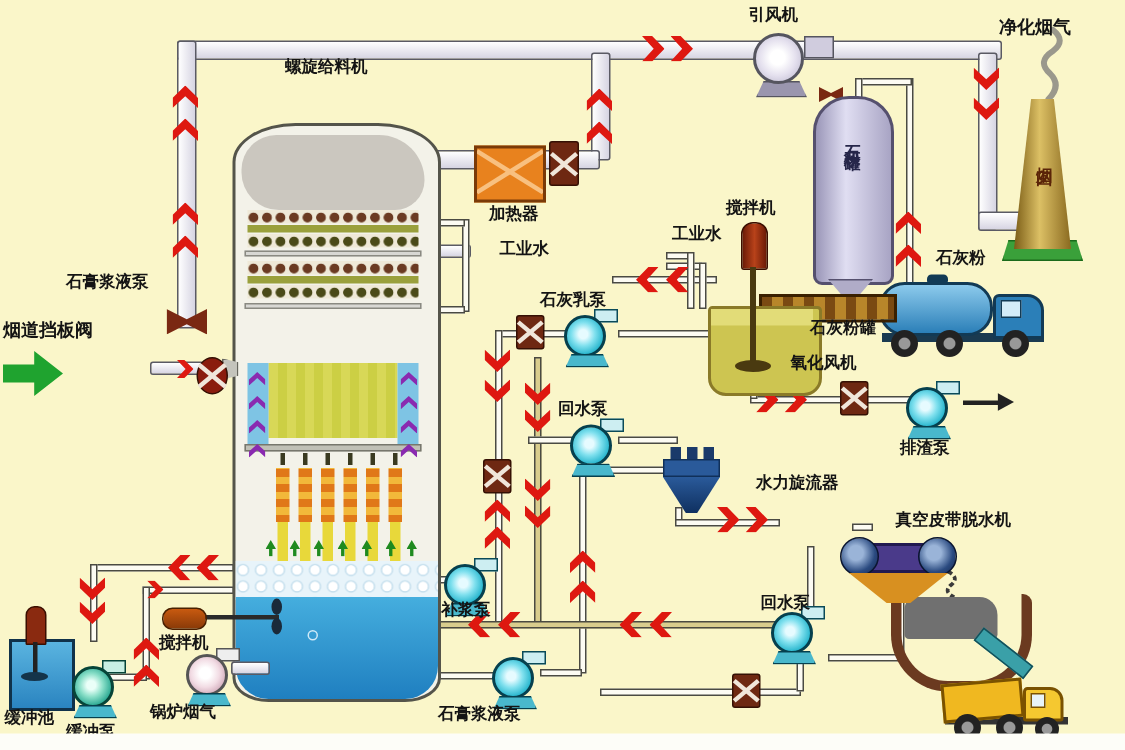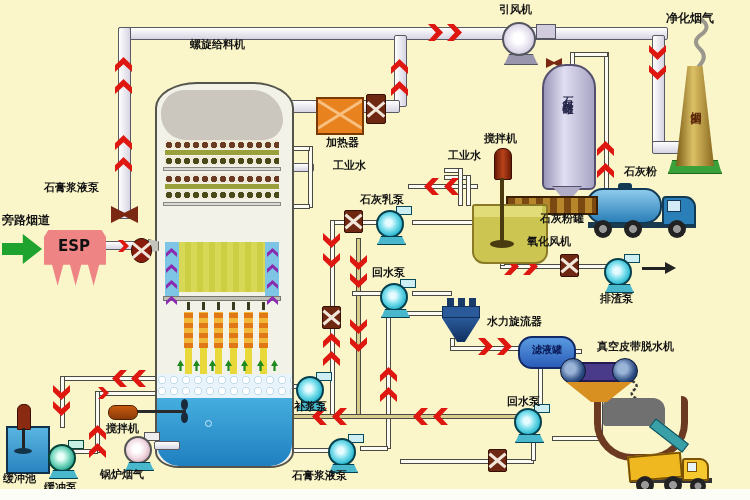--- a/index.html
+++ b/index.html
@@ -206,25 +206,20 @@
 
   <div class="shape" style="left:148px;top:239px;width:11px;height:14px;background:#c4c4bc;border:1px solid #66665e;clip-path:polygon(0 0,100% 18%,100% 82%,0 100%);z-index:5"></div>
   <div class="shape" style="left:130px;top:410px;width:56px;height:3px;background:#2a2a2a;z-index:15"></div>
   <div class="eq" style="left:108px;top:405px;width:28px;height:13px;background:linear-gradient(180deg,#c85a10,#8a3a08);border:1.5px solid #4a2000;border-radius:7px;z-index:15"></div>
   <div class="shape" style="left:181px;top:399px;width:7px;height:11px;background:#1a2a3a;border-radius:50%;z-index:15"></div>
   <div class="shape" style="left:181px;top:412px;width:7px;height:11px;background:#1a2a3a;border-radius:50%;z-index:15"></div>
   <div class="pipe h sm" style="left:154px;top:441px;width:26px;z-index:15"></div>
 
   <div class="shape" style="left:2px;top:234px;width:40px;height:30px;background:#1fa32f;
        clip-path:polygon(0 30%,52% 30%,52% 0,100% 50%,52% 100%,52% 70%,0 70%);filter:drop-shadow(0 0 1px #0a5a14);z-index:8"></div>
-  <div class="eq" style="left:44px;top:230px;width:62px;height:58px;background:#ef8484;
-       clip-path:polygon(0 12%,7% 0,93% 0,100% 12%,100% 60%,89% 60%,80% 96%,71% 60%,60% 60%,51% 96%,42% 60%,31% 60%,22% 96%,13% 60%,0 60%);
-       filter:drop-shadow(0 0 1px #b02828)">
-    <div class="lbl" style="left:14px;top:8px;font-size:15px;color:#111">ESP</div>
-  </div>
   <div class="xv round" style="left:131px;top:238px;width:19px;height:23px"></div>
   <div class="bowtie" style="left:111px;top:206px;width:27px;height:17px"></div>
 
   <div class="eq" style="left:316px;top:97px;width:44px;height:34px;background:#e8821e;border:2px solid #7a3a08;overflow:hidden">
     <div class="shape" style="left:-4px;top:14px;width:52px;height:3px;background:#f8c080;transform:rotate(32deg)"></div>
     <div class="shape" style="left:-4px;top:14px;width:52px;height:3px;background:#f8c080;transform:rotate(-32deg)"></div>
   </div>
   <div class="xv" style="left:366px;top:94px;width:18px;height:28px"></div>
 
   <div class="eq" style="left:498px;top:18px;width:60px;height:48px">
@@ -271,24 +266,20 @@
   </div>
 
   <div class="eq" style="left:438px;top:298px;width:46px;height:46px">
     <div class="shape" style="left:9px;top:0;width:7px;height:9px;background:#1a3a6a"></div>
     <div class="shape" style="left:20px;top:0;width:7px;height:9px;background:#1a3a6a"></div>
     <div class="shape" style="left:31px;top:0;width:7px;height:9px;background:#1a3a6a"></div>
     <div class="shape" style="left:4px;top:8px;width:38px;height:12px;background:#2a5a9a;border:1.5px solid #10305a"></div>
     <div class="shape" style="left:4px;top:20px;width:38px;height:24px;background:linear-gradient(180deg,#2a5a9a,#0f3060);clip-path:polygon(0 0,100% 0,60% 100%,40% 100%)"></div>
   </div>
 
-  <div class="eq" style="left:518px;top:336px;width:54px;height:29px;border-radius:14px;
-       background:linear-gradient(180deg,#5a9ae0,#2a5cb8);border:2px solid #122a68;text-align:center">
-    <div class="lbl" style="position:static;display:inline-block;margin-top:6px;color:#0a1a58;font-size:10px">滤液罐</div>
-  </div>
 
   <div class="eq" style="left:558px;top:354px;width:84px;height:50px">
     <div class="shape" style="left:8px;top:8px;width:66px;height:20px;background:#4a3a8a;border:2px solid #221a50;border-radius:11px"></div>
     <div class="shape" style="left:2px;top:4px;width:26px;height:26px;border-radius:50%;border:1.5px solid #0a1530;background:radial-gradient(circle at 40% 40%,#9ab4d8 0 24%,#2a4a80 62%,#15254a)"></div>
     <div class="shape" style="left:54px;top:4px;width:26px;height:26px;border-radius:50%;border:1.5px solid #0a1530;background:radial-gradient(circle at 40% 40%,#9ab4d8 0 24%,#2a4a80 62%,#15254a)"></div>
     <div class="shape" style="left:8px;top:28px;width:66px;height:20px;background:#d89020;border:0;clip-path:polygon(0 0,100% 0,62% 100%,38% 100%);filter:drop-shadow(0 0 1px #6a4000)"></div>
   </div>
   <svg width="22" height="26" viewBox="0 0 22 26" style="position:absolute;left:626px;top:380px;z-index:9">
     <path d="M6,1 q8,4 2,9 q-6,5 4,9 q7,3 4,6" fill="none" stroke="#3a3a3a" stroke-width="2.5" stroke-dasharray="3 2"></path>
   </svg>
@@ -361,30 +352,30 @@
 
   <div class="shape" style="left:642px;top:267px;width:24px;height:2.5px;background:#222;z-index:9"></div>
   <div class="shape" style="left:665px;top:262px;width:11px;height:12px;background:#222;clip-path:polygon(0 0,100% 50%,0 100%);z-index:9"></div>
 
   <div class="lbl" style="left:499px;top:4px">引风机</div>
   <div class="lbl big" style="left:666px;top:12px">净化烟气</div>
   <div class="lbl" style="left:190px;top:39px">螺旋给料机</div>
   <div class="lbl" style="left:326px;top:137px">加热器</div>
   <div class="lbl" style="left:333px;top:160px">工业水</div>
   <div class="lbl" style="left:44px;top:182px">石膏浆液泵</div>
-  <div class="lbl big" style="left:2px;top:214px">旁路烟道</div>
+  <div class="lbl big" style="left:2px;top:214px">烟道挡板阀</div>
   <div class="lbl" style="left:484px;top:133px">搅拌机</div>
   <div class="lbl" style="left:448px;top:150px">工业水</div>
   <div class="lbl" style="left:540px;top:213px">石灰粉罐</div>
   <div class="lbl" style="left:624px;top:166px">石灰粉</div>
   <div class="lbl" style="left:360px;top:194px">石灰乳泵</div>
   <div class="lbl" style="left:527px;top:236px">氧化风机</div>
   <div class="lbl" style="left:600px;top:293px">排渣泵</div>
   <div class="lbl" style="left:372px;top:267px">回水泵</div>
-  <div class="lbl" style="left:487px;top:316px">水力旋流器</div>
+  <div class="lbl" style="left:504px;top:316px">水力旋流器</div>
   <div class="lbl" style="left:597px;top:341px">真空皮带脱水机</div>
   <div class="lbl" style="left:507px;top:396px">回水泵</div>
   <div class="lbl" style="left:294px;top:401px">补浆泵</div>
   <div class="lbl" style="left:292px;top:470px">石膏浆液泵</div>
   <div class="lbl" style="left:106px;top:423px">搅拌机</div>
   <div class="lbl" style="left:100px;top:469px">锅炉烟气</div>
   <div class="lbl" style="left:3px;top:473px">缓冲池</div>
   <div class="lbl" style="left:44px;top:482px">缓冲泵</div>
 
   <div class="shape" style="left:0;top:489px;width:750px;height:11px;background:#fdfdf8;z-index:40"></div>

